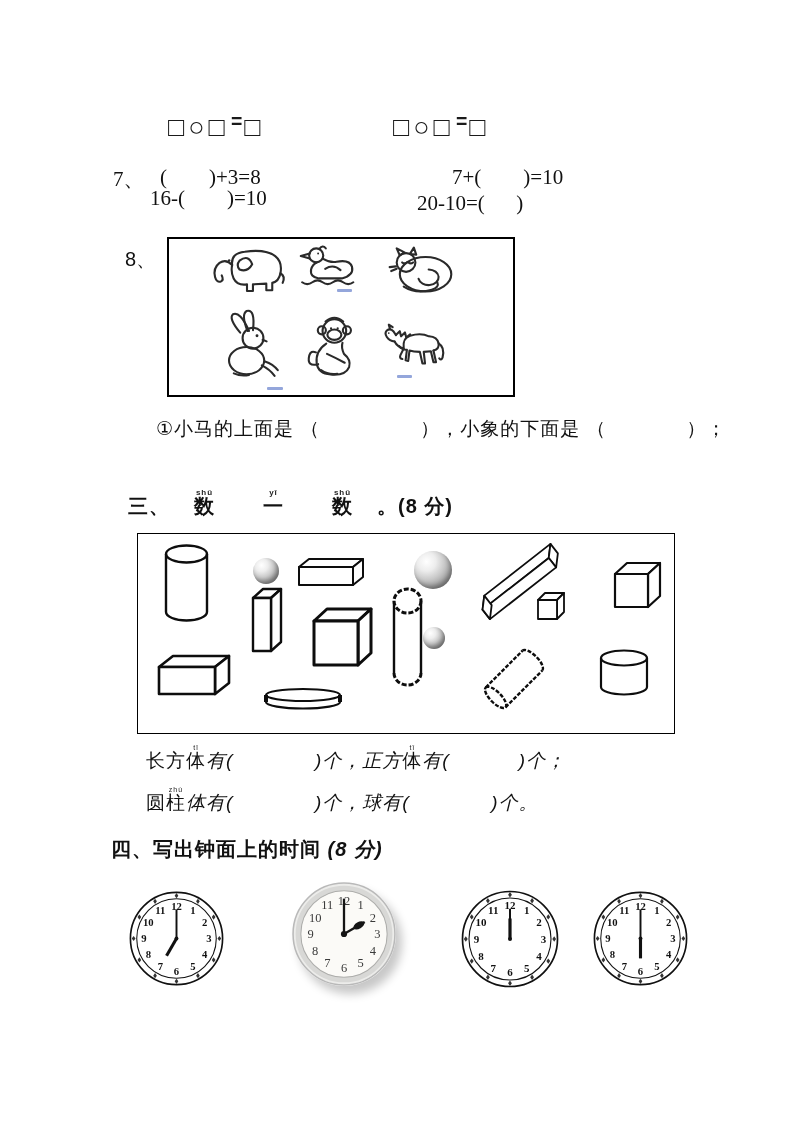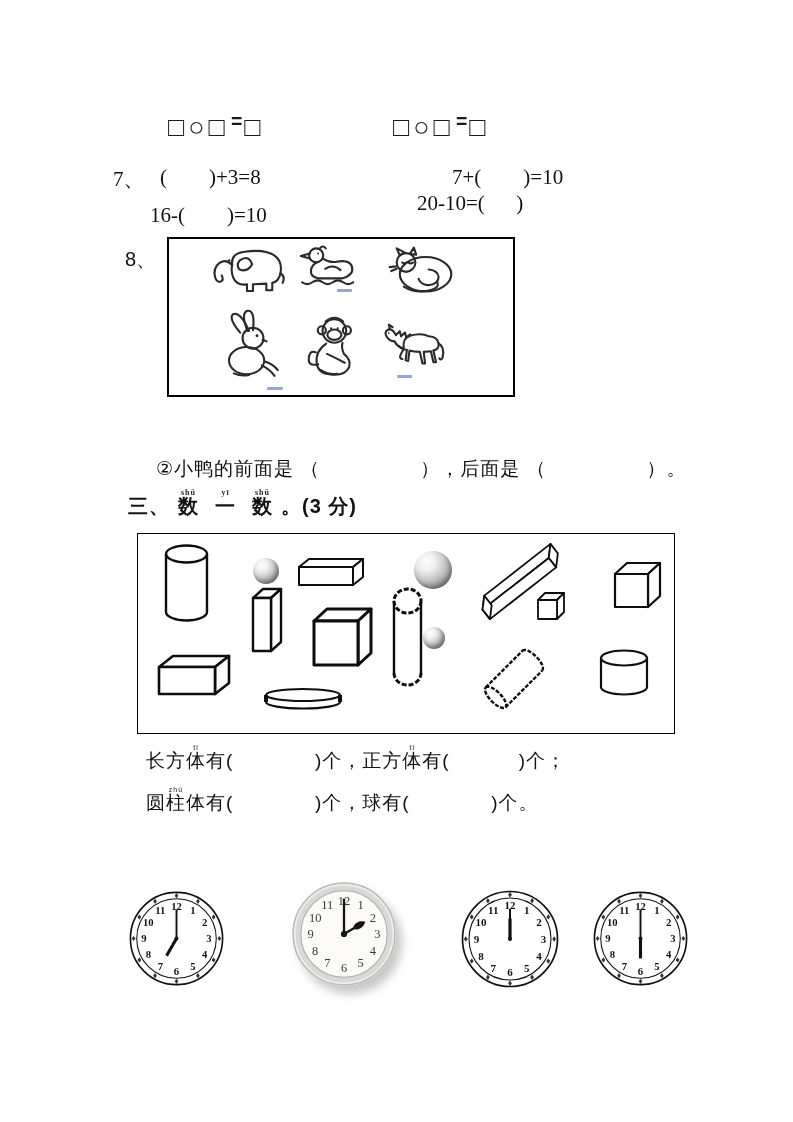--- a/index.html
+++ b/index.html
@@ -1,53 +1,53 @@
 <!DOCTYPE html>
 <html><head>
 <meta charset="utf-8">
 <style>
   html,body{margin:0;padding:0;background:#fff;}
   #page{position:relative;width:793px;height:1122px;background:#ffffff;overflow:hidden;
         font-family:"Liberation Sans","DejaVu Sans",sans-serif;color:#111;}
-  .pre{white-space:pre;}
+  .pre{white-space:pre;font-style:italic;}
   .eq{position:absolute;top:112px;font-size:27px;letter-spacing:4px;color:#1a1a1a;}
   .eqm{position:relative;top:-8px;font-size:0.72em;font-weight:bold;letter-spacing:0;margin:0 2px;}
   .mathline{position:absolute;font-size:21px;white-space:pre;font-family:"Liberation Serif","DejaVu Serif",serif;}
   .cnline{position:absolute;font-size:19px;letter-spacing:1px;}
   .heading{position:absolute;font-size:20px;font-weight:bold;letter-spacing:1px;}
   .box{position:absolute;border:2px solid #000;background:#fff;}
   .thinbox{position:absolute;border:1.6px solid #000;background:#fff;}
   svg.draw{position:absolute;overflow:visible;}
   svg.draw *{vector-effect:non-scaling-stroke;}
   .sk{stroke:#2a2a2a;stroke-width:2.1;fill:none;stroke-linecap:round;stroke-linejoin:round;}
   .skf{stroke:none;fill:#2a2a2a;}
   .solid{stroke:#0d0d0d;fill:#ffffff;stroke-linejoin:round;}
   .sphere{position:absolute;border-radius:50%;
           background:radial-gradient(circle at 33% 28%, #ffffff 0%, #ededed 25%, #c9c9c9 48%, #9b9b9b 72%, #787878 96%);
           box-shadow:inset -2px -3px 4px rgba(0,0,0,0.28);}
   .watermark{position:absolute;height:3px;background:#5b76c8;opacity:.65;border-radius:1px;}
   ruby rt{font-size:8px;letter-spacing:1px;color:#222;}
-  .rb{margin:0 8px;font-family:Liberation Serif, serif;}
+  .rb{margin:0 24px;}
   .counts ruby rt{font-size:7px;}
   .clock{position:absolute;}
   .clock.photo{border-radius:50%;box-shadow:6px 8px 10px rgba(0,0,0,0.22);}
   .clock svg{display:block;width:100%;height:100%;}
 </style>
 </head>
 <body>
 
 <div id="page">
 
   <span class="eq" style="left:168px"><span>□○□</span><span class="eqm">=</span><span>□</span></span>
   <span class="eq" style="left:393px"><span>□○□</span><span class="eqm">=</span><span>□</span></span>
 
   <span class="mathline" style="left:113px;top:165px">7、</span>
   <span class="mathline" style="left:160px;top:165px">(        )+3=8</span>
   <span class="mathline" style="left:452px;top:165px">7+(        )=10</span>
-  <span class="mathline" style="left:150px;top:203px">16-(        )=10</span>
+  <span class="mathline" style="left:150px;top:186px">16-(        )=10</span>
   <span class="mathline" style="left:417px;top:191px">20-10=(      )</span>
 
   <span class="mathline" style="left:125px;top:246px;font-family:'Liberation Sans','DejaVu Sans',sans-serif;font-size:20px">8、</span>
 
   <div class="box" style="left:167px;top:237px;width:344px;height:156px">
 
     <svg class="draw" style="left:36px;top:6px;width:84px;height:52px" viewBox="0 0 110 70">
       <path class="sk" d="M35,27 Q33,11 52,9 Q80,5 93,15 Q103,23 100,38 Q98,49 89,51 L89,61 L81,61 L81,52 L63,53 L63,62 L55,62 L55,53 Q42,55 37,45 Q33,37 35,27 Z"></path>
       <path class="sk" d="M35,27 Q27,18 18,24 Q9,31 12,43 Q14,51 20,49 Q24,47 21,41"></path>
       <path class="sk" d="M45,21 Q57,12 62,26 Q56,37 45,33 Q40,27 45,21 Z"></path>
@@ -108,24 +108,24 @@
       <path class="sk" d="M21,29 Q25,37 35,40 Q33,23 45,20 Q62,15 74,21 Q87,22 89,32 Q90,41 81,43"></path>
       <path class="sk" d="M81,43 L85,61 L81,61 L77,44 L66,45 L68,63 L64,63 L60,45 Q50,45 44,43 L42,59 L38,58 L40,42 Q32,42 28,36"></path>
       <path class="sk" d="M35,40 L30,50 Q28,55 33,56"></path>
       <path class="sk" d="M89,32 Q99,38 95,54 Q93,59 90,55"></path>
     </svg>
     <div class="watermark" style="left:168px;top:50px;width:15px"></div>
     <div class="watermark" style="left:98px;top:148px;width:16px"></div>
     <div class="watermark" style="left:228px;top:136px;width:15px"></div>
   </div>
 
-  <span class="cnline" style="left:156px;top:456px">②小鸭的前面是 （　　　　　），后面是 （　　　　　）。</span>
+  <span class="cnline" style="left:156px;top:416px">①小马的上面是 （　　　　　），小象的下面是 （　　　　）；</span>
 
   <div class="heading" style="left:128px;top:488px">
-    <span>三、</span><ruby class="rb"><span>数</span><rt>shǔ</rt></ruby><ruby class="rb"><span>一</span><rt>yī</rt></ruby><ruby class="rb"><span>数</span><rt>shǔ</rt></ruby><span>。(3 分)</span>
+    <span>三、</span><ruby class="rb"><span>数</span><rt>shǔ</rt></ruby><ruby class="rb"><span>一</span><rt>yī</rt></ruby><ruby class="rb"><span>数</span><rt>shǔ</rt></ruby><span>。(8 分)</span>
   </div>
 
   <div class="thinbox" style="left:137px;top:533px;width:536px;height:199px">
 
     <svg class="draw" style="left:26px;top:10px;width:45px;height:78px" viewBox="0 0 45 78">
       <ellipse cx="22.5" cy="10" rx="20.5" ry="8.5" fill="#fff" stroke="#0d0d0d" stroke-width="2.4"></ellipse>
       <path d="M2,10 L2,68 M43,10 L43,68" fill="none" stroke="#0d0d0d" stroke-width="2.4"></path>
       <path d="M2,68 A20.5,8.5 0 0,0 43,68" fill="none" stroke="#0d0d0d" stroke-width="2.4"></path>
     </svg>
 
@@ -207,20 +207,23 @@
     </svg>
   </div>
 
   <div class="cnline counts" style="left:146px;top:744px">
     <span>长方</span><ruby><span>体</span><rt>tǐ</rt></ruby><span class="pre">有(             )个，正方</span><ruby><span>体</span><rt>tǐ</rt></ruby><span class="pre">有(           )个；</span>
   </div>
   <div class="cnline counts" style="left:146px;top:786px">
     <span>圆</span><ruby><span>柱</span><rt>zhù</rt></ruby><span class="pre">体有(             )个，球有(             )个。</span>
   </div>
 
+  <div class="heading" style="left:111px;top:836px">
+    <span>四、</span><span>写出钟面上的时间</span><span class="pre"> (8 分)</span>
+  </div>
 
   <div class="clock" style="left:128px;top:890px;width:97px;height:97px">
       <svg viewBox="0 0 100 100">
     <circle cx="50" cy="50" r="47.5" fill="#fff" stroke="#111" stroke-width="1.7"></circle>
     <circle cx="50" cy="50" r="41" fill="none" stroke="#111" stroke-width="1.1"></circle>
     <path d="M50,3.099999999999997 L51.9,5.799999999999997 L50,8.499999999999996 L48.1,5.799999999999997 Z" fill="#333"></path>
         <path d="M72.1,9.021677152727808 L74,11.721677152727807 L72.1,14.421677152727806 L70.19999999999999,11.721677152727807 Z" fill="#333"></path>
         <path d="M88.2783228472722,25.199999999999996 L90.1783228472722,27.899999999999995 L88.2783228472722,30.599999999999994 L86.37832284727219,27.899999999999995 Z" fill="#333"></path>
         <path d="M94.2,47.3 L96.10000000000001,50 L94.2,52.7 L92.3,50 Z" fill="#333"></path>
         <path d="M88.2783228472722,69.39999999999999 L90.1783228472722,72.1 L88.2783228472722,74.8 L86.37832284727219,72.1 Z" fill="#333"></path>

